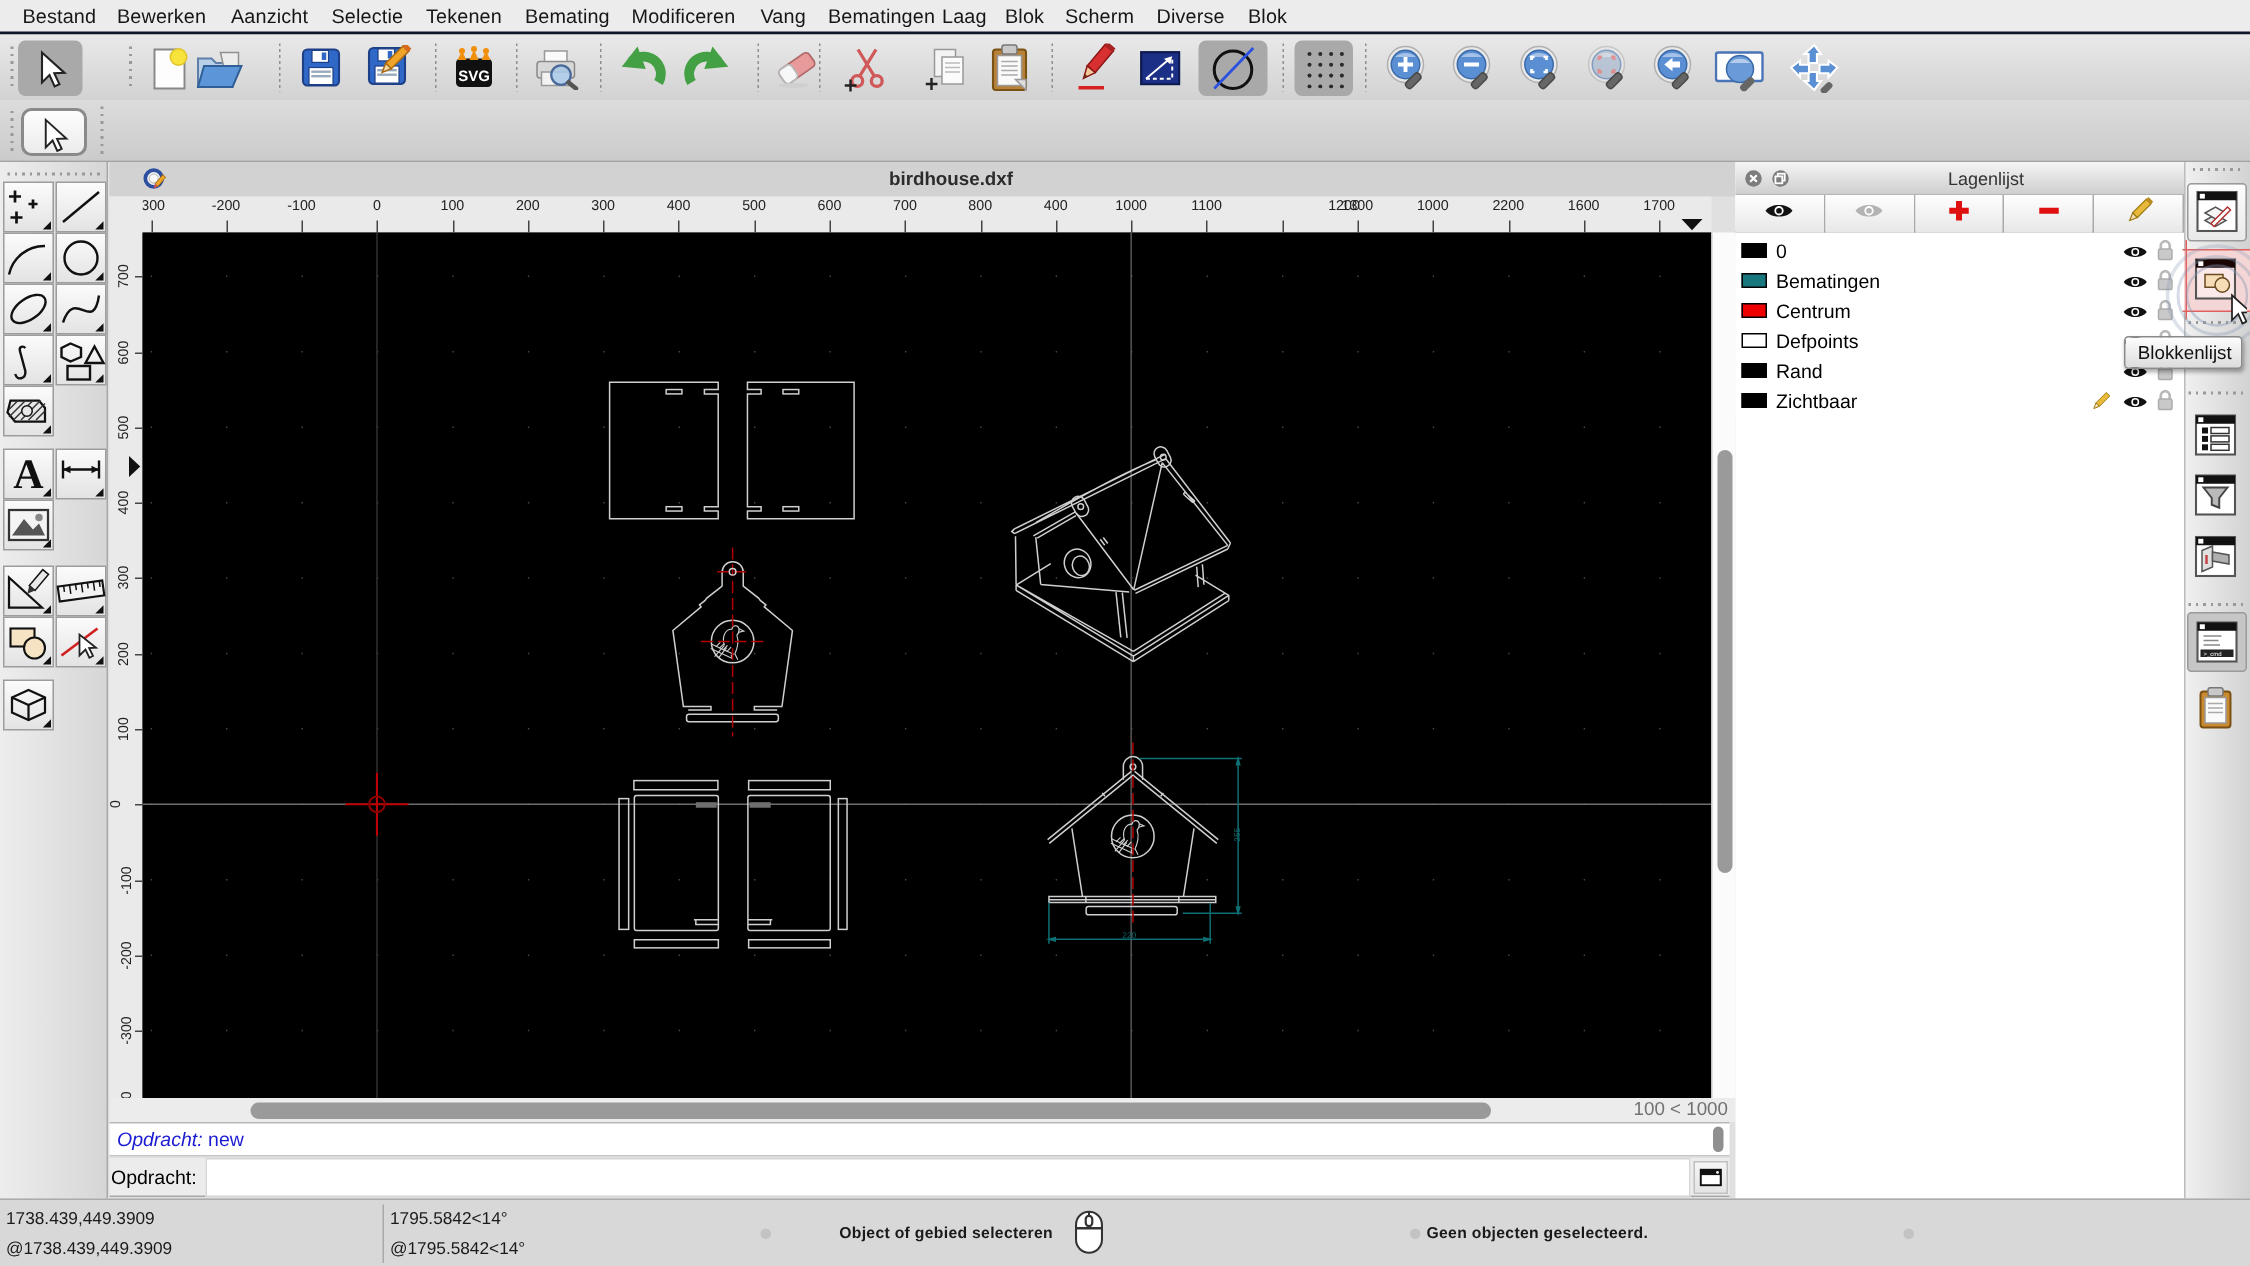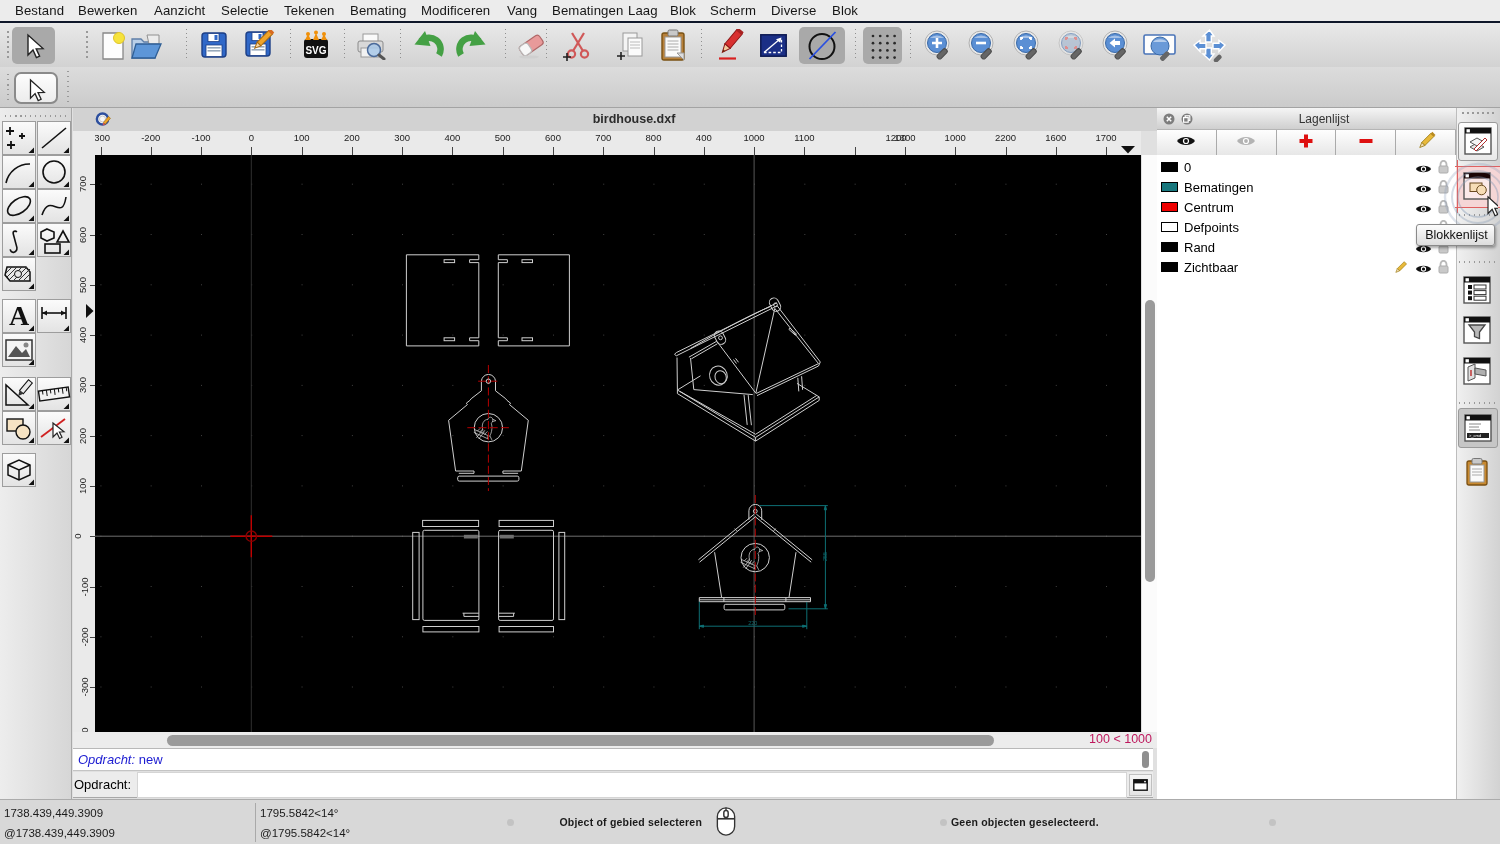--- a/index.html
+++ b/index.html
@@ -20,21 +20,21 @@
 #corner{left:73px;top:131px;width:22px;height:24px;background:#eaeaea}
 #hruler .n{position:absolute;top:1px;font-size:9.5px;color:#222;transform:translateX(-50%)}
 #hruler .tk{position:absolute;top:16px;width:1px;height:8px;background:#444}
 #vruler .n{position:absolute;left:2px;font-size:9.5px;color:#222;transform:translateY(-50%) rotate(-90deg)}
 #vruler .tk{position:absolute;left:17px;width:5px;height:1px;background:#444}
 #canvas{left:95px;top:155px;width:1046px;height:577px;background:#000}
 #vscroll{left:1141px;top:155px;width:16px;height:577px;background:#fbfbfb;border-left:1px solid #e0e0e0}
 #vscroll .th{position:absolute;left:3px;top:145px;width:10px;height:282px;background:#9a9a9a;border-radius:5px}
 #hscrollrow{left:73px;top:732px;width:1084px;height:16px;background:#ececec}
 #hscrollrow .th{position:absolute;left:94px;top:3px;width:827px;height:11px;background:#9a9a9a;border-radius:5.5px}
-#hscrollrow .lbl{position:absolute;right:5px;top:0px;font-size:12.5px;color:#be185d}
+#hscrollrow .lbl{position:absolute;right:5px;top:0px;font-size:12.5px;color:#737373}
 #panel{left:1157px;top:108px;width:299px;height:691px;background:#fff}
 #panel-hdr{left:1157px;top:108px;width:299px;height:22px;background:linear-gradient(#f5f5f5,#cfcfcf);border-bottom:1px solid #b5b5b5}
 #panel-hdr .t{position:absolute;left:0;width:334px;text-align:center;top:4px;font-size:12px;font-weight:500;color:#333}
 #panel-btns{left:1157px;top:130px;width:299px;height:25px;background:linear-gradient(#fdfdfd,#e9e9e9);border-bottom:1px solid #989898}
 .pbtn{position:absolute;top:0;height:25px;border-right:1px solid #aaa;background:linear-gradient(#fefefe,#e7e7e7)}
 .lrow{position:absolute;left:1157px;width:299px;height:20px;background:#fff}
 .lrow .sw{position:absolute;left:4px;top:5px;width:17px;height:10px;border:1px solid #000}
 .lrow .nm{position:absolute;left:27px;top:3px;font-size:13px;color:#000}
 #dock{left:1456px;top:108px;width:44px;height:691px;background:linear-gradient(90deg,#f0f0f0,#d2d2d2);border-left:1px solid #bdbdbd}
 .hdots{position:absolute;height:2px;background-image:repeating-linear-gradient(90deg,#999 0 1.5px,transparent 1.5px 5px)}

